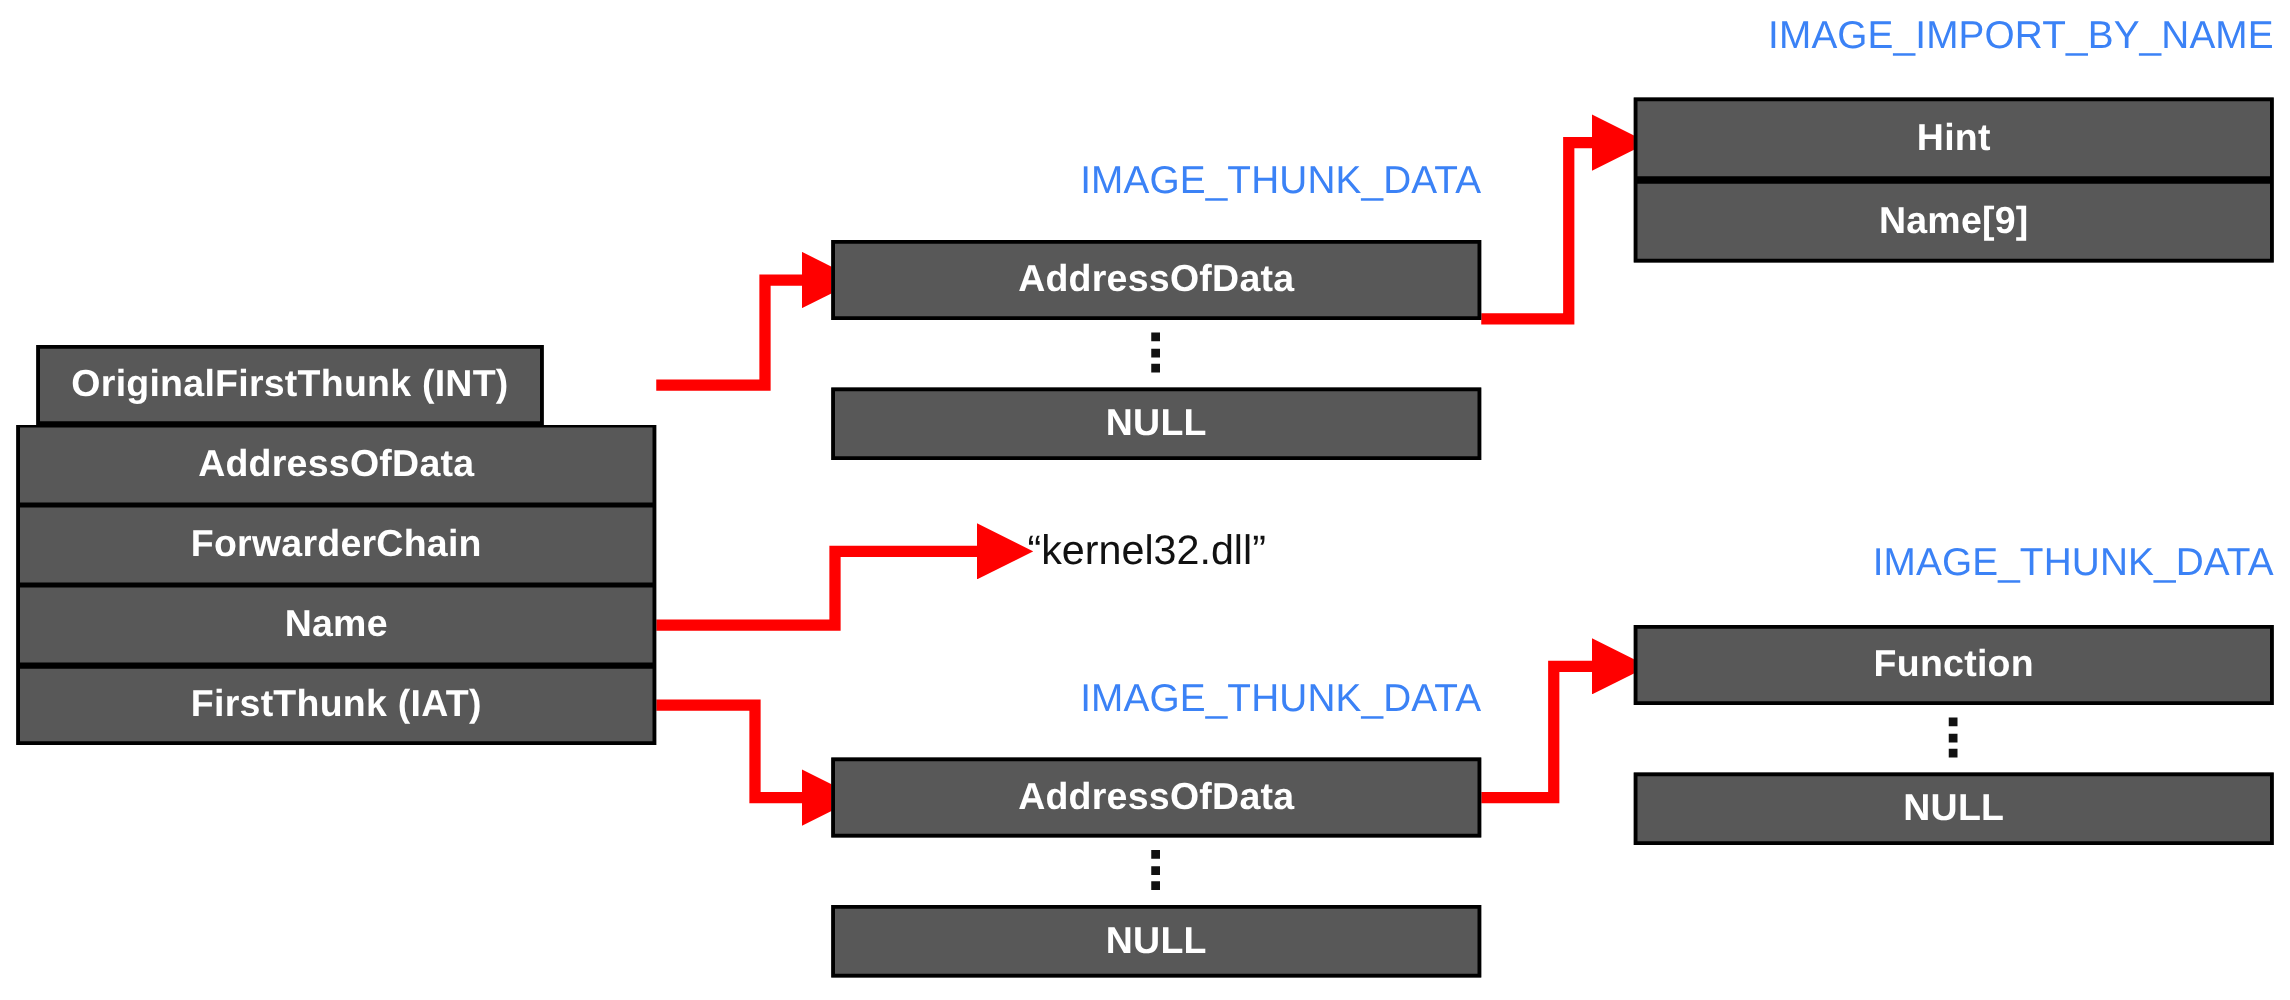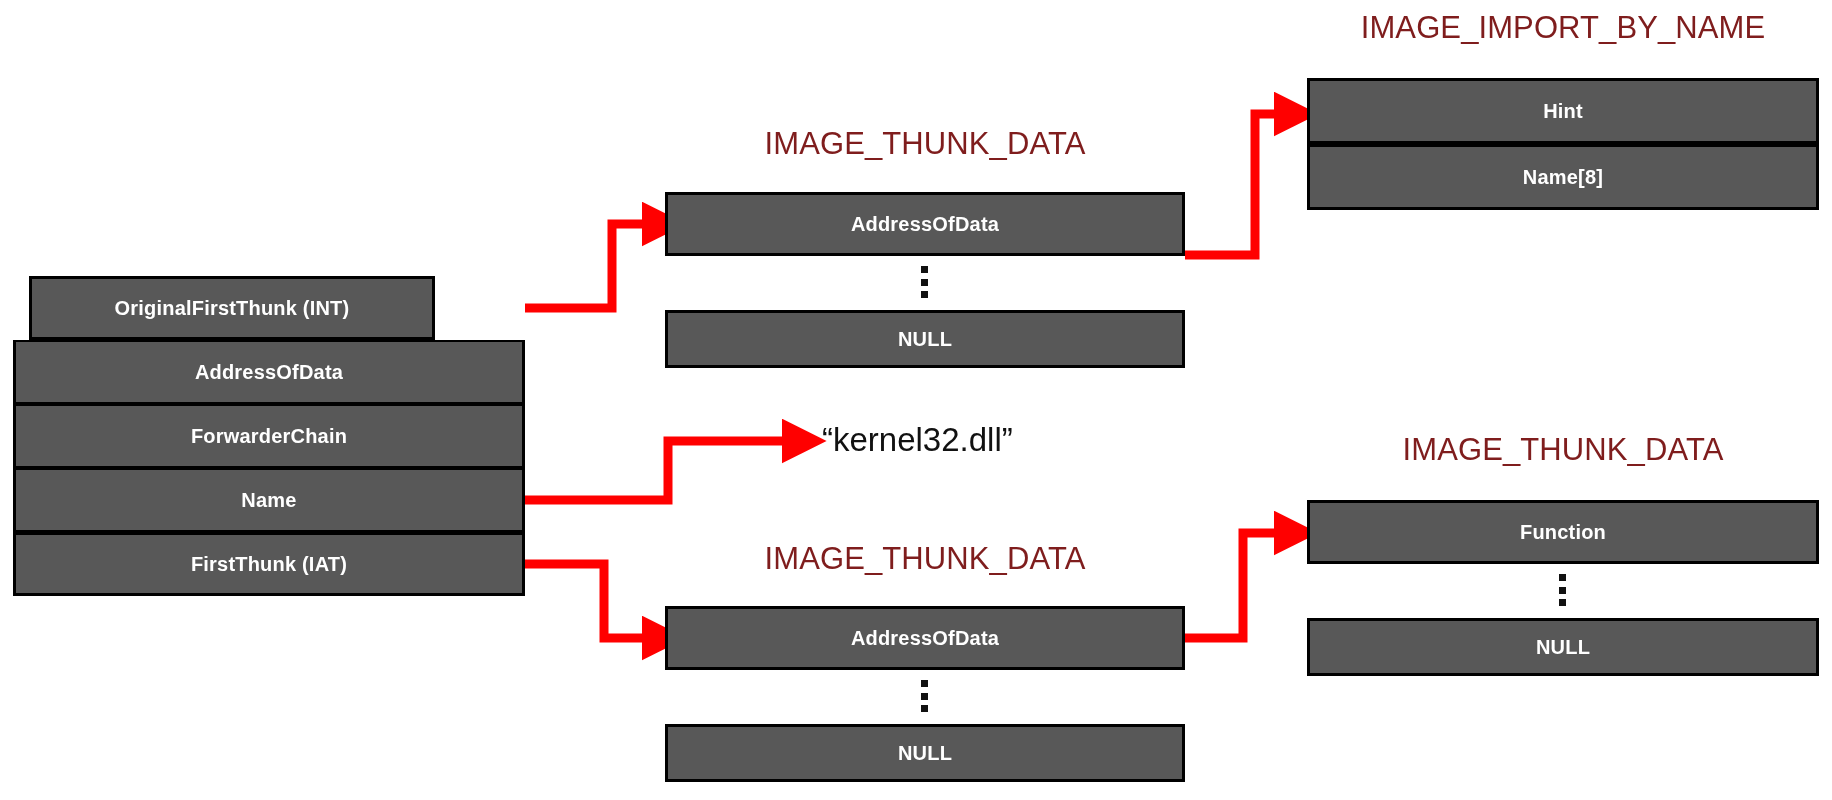--- a/index.html
+++ b/index.html
@@ -15,36 +15,36 @@
     width: 1832px;
     height: 800px;
     background: #ffffff;
     overflow: hidden;
   }
   .struct-title {
     position: absolute;
     font-family: "Liberation Sans", sans-serif;
     font-size: 31px;
     font-weight: 400;
-    color: #7f1d1d;
+    color: #3b82f6;
     white-space: nowrap;
     letter-spacing: 0.1px;
-    text-align: center;
+    text-align: right;
   }
   .field-box {
     position: absolute;
     background: #585858;
     border: 3px solid #000000;
     box-sizing: border-box;
     display: flex;
     align-items: center;
     justify-content: center;
     color: #ffffff;
     font-family: "Liberation Sans", sans-serif;
-    font-size: 20px;
+    font-size: 30px;
     font-weight: bold;
     letter-spacing: 0.2px;
     white-space: nowrap;
   }
   .field-box.stacked-mid {
     border-top-width: 2px;
     border-bottom-width: 2px;
   }
   .vdots {
     position: absolute;
@@ -116,21 +116,21 @@
     <i></i>
       <i></i>
       <i></i>
   </div>
 
   <div class="field-box" style="left:665px; top:310px; width:520px; height:58px;">NULL</div>
 
   <div class="struct-title" style="left:1307px; top:10px; width:512px;">IMAGE_IMPORT_BY_NAME</div>
 
   <div class="field-box" style="left:1307px; top:78px; width:512px; height:66px;">Hint</div>
-  <div class="field-box" style="left:1307px; top:144px; width:512px; height:66px;">Name[8]</div>
+  <div class="field-box" style="left:1307px; top:144px; width:512px; height:66px;">Name[9]</div>
 
   <div class="plain-label" style="left:822px; top:421px;">“kernel32.dll”</div>
 
   <div class="struct-title" style="left:665px; top:541px; width:520px;">IMAGE_THUNK_DATA</div>
 
   <div class="field-box" style="left:665px; top:606px; width:520px; height:64px;">AddressOfData</div>
 
   <div class="vdots" style="left:921px; top:680px; height:32px;">
     <i></i>
       <i></i>

